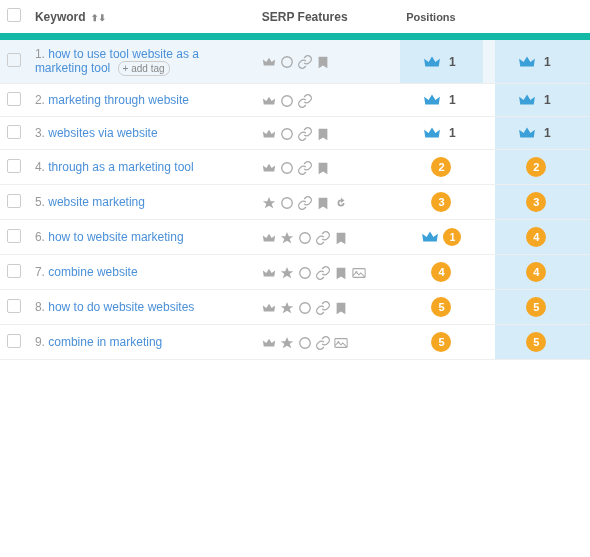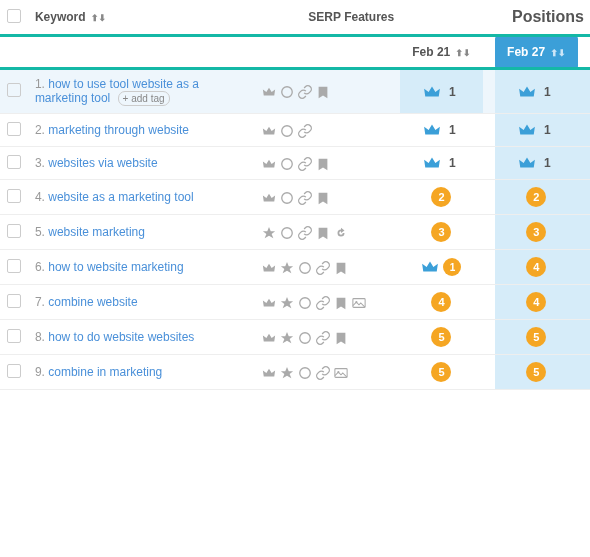--- a/index.html
+++ b/index.html
@@ -12,40 +12,40 @@
     .table-container {
       width: 590px;
       overflow: hidden;
     }
     table {
       width: 100%;
       border-collapse: collapse;
     }
     thead tr {
       background: #fff;
-      border-bottom: 3px solid #14b8a6;
+      border-bottom: 7px solid #14b8a6;
     }
     th {
       padding: 8px 6px;
       text-align: left;
       font-weight: 600;
       color: #555;
       font-size: 12px;
       white-space: nowrap;
     }
     td {
       padding: 7px 6px;
       border-bottom: 1px solid #eee;
       vertical-align: middle;
       color: #444;
       font-size: 12px;
     }
     .col-check { width: 28px; text-align: center; }
     .col-keyword { width: 220px; }
-    .col-serp { width: 140px; text-align: right; }
+    .col-serp { width: 140px; }
     .col-pos-feb21 { width: 80px; text-align: center; }
     .col-pos-feb27 { width: 80px; text-align: center; background: #e8f3fb; }
 
     .keyword-link {
       color: #4a90d9;
       text-decoration: none;
       cursor: pointer;
     }
 
     .add-tag-btn {
@@ -54,22 +54,22 @@
       color: #888;
       border: 1px solid #ccc;
       border-radius: 7px;
       padding: 1px 4px;
       margin-left: 4px;
       cursor: pointer;
       white-space: nowrap;
     }
 
     .positions-header {
-      text-align: right;
-      font-size: 16px;
+      text-align: left;
+      font-size: 11px;
       font-weight: 600;
       color: #555;
       border-bottom: 1px solid #ddd;
     }
 
     .pos-cell {
       display: flex;
       align-items: center;
       justify-content: center;
       gap: 4px;
@@ -140,35 +140,20 @@
           <span>Keyword</span>
           <span class="sort-arrows">⬆⬇</span>
         </th>
         <th class="col-serp">
           <span>SERP Features</span>
         </th>
         <th colspan="4" class="positions-header">
           <span>Positions</span>
         </th>
       </tr>
-      <tr>
-        <th class="col-check"></th>
-        <th class="col-keyword"></th>
-        <th class="col-serp"></th>
-        <th class="col-pos-feb21">
-          <span>Feb 21</span>
-          <span class="sort-arrows">⬆⬇</span>
-        </th>
-        <th style="width:10px"></th>
-        <th class="col-pos-feb27-th" style="background:#3b9fd8;color:#fff;border-radius:3px;padding:4px 8px;text-align:center;min-width:60px;">
-          <span>Feb 27</span>
-          <span class="sort-arrows" style="color:#cce6f7;">⬆⬇</span>
-        </th>
-        <th style="width:10px"></th>
-      </tr>
     </thead>
     <tbody id="table-body">
     <tr style="background: rgb(238, 246, 252);">
           <td class="col-check"><span class="cb"></span></td>
           <td class="col-keyword"><span class="num-col">1.</span> <a class="keyword-link">how to use tool website as a marketing tool</a> <span class="add-tag-btn">+ add tag</span></td>
           <td class="col-serp">
             <div class="serp-icons">
               <span class="serp-icon"><svg style="width:14px;height:14px;display:inline-block;vertical-align:middle;" viewBox="0 0 16 16" fill="#aaa">
                   <path d="M2 12h12l1-7-4 3-3-5-3 5-4-3z"></path>
                 </svg></span>
@@ -270,21 +255,21 @@
               <svg width="18" height="18" viewBox="0 0 16 16" fill="#3b9fd8" style="vertical-align:middle;">
                 <path d="M2 12h12l1-7-4 3-3-5-3 5-4-3z"></path>
               </svg>
               <span style="font-size:12px;color:#555;font-weight:600;min-width:14px;text-align:center;">1</span>
             </div>
           </td>
           <td style="width: 10px; background: rgb(214, 236, 249);"></td>
         </tr>
         <tr>
           <td class="col-check"><span class="cb"></span></td>
-          <td class="col-keyword"><span class="num-col">4.</span> <a class="keyword-link">website as a marketing tool</a></td>
+          <td class="col-keyword"><span class="num-col">4.</span> <a class="keyword-link">through as a marketing tool</a></td>
           <td class="col-serp">
             <div class="serp-icons">
               <span class="serp-icon"><svg style="width:14px;height:14px;display:inline-block;vertical-align:middle;" viewBox="0 0 16 16" fill="#aaa">
                   <path d="M2 12h12l1-7-4 3-3-5-3 5-4-3z"></path>
                 </svg></span>
               <span class="serp-icon"><svg style="width:14px;height:14px;display:inline-block;vertical-align:middle;" viewBox="0 0 16 16" fill="none" stroke="#aaa" stroke-width="1.5">
                   <circle cx="8" cy="8" r="6"></circle>
                 </svg></span>
               <span class="serp-icon"><svg style="width:14px;height:14px;display:inline-block;vertical-align:middle;" viewBox="0 0 16 16" fill="#aaa">
                   <path d="M7 9a4 4 0 0 0 5.66 0l1.41-1.41a4 4 0 0 0-5.66-5.66L7 3.34M9 7a4 4 0 0 0-5.66 0L1.93 8.41a4 4 0 0 0 5.66 5.66L9 12.66" stroke="#aaa" stroke-width="1.5" fill="none"></path>

